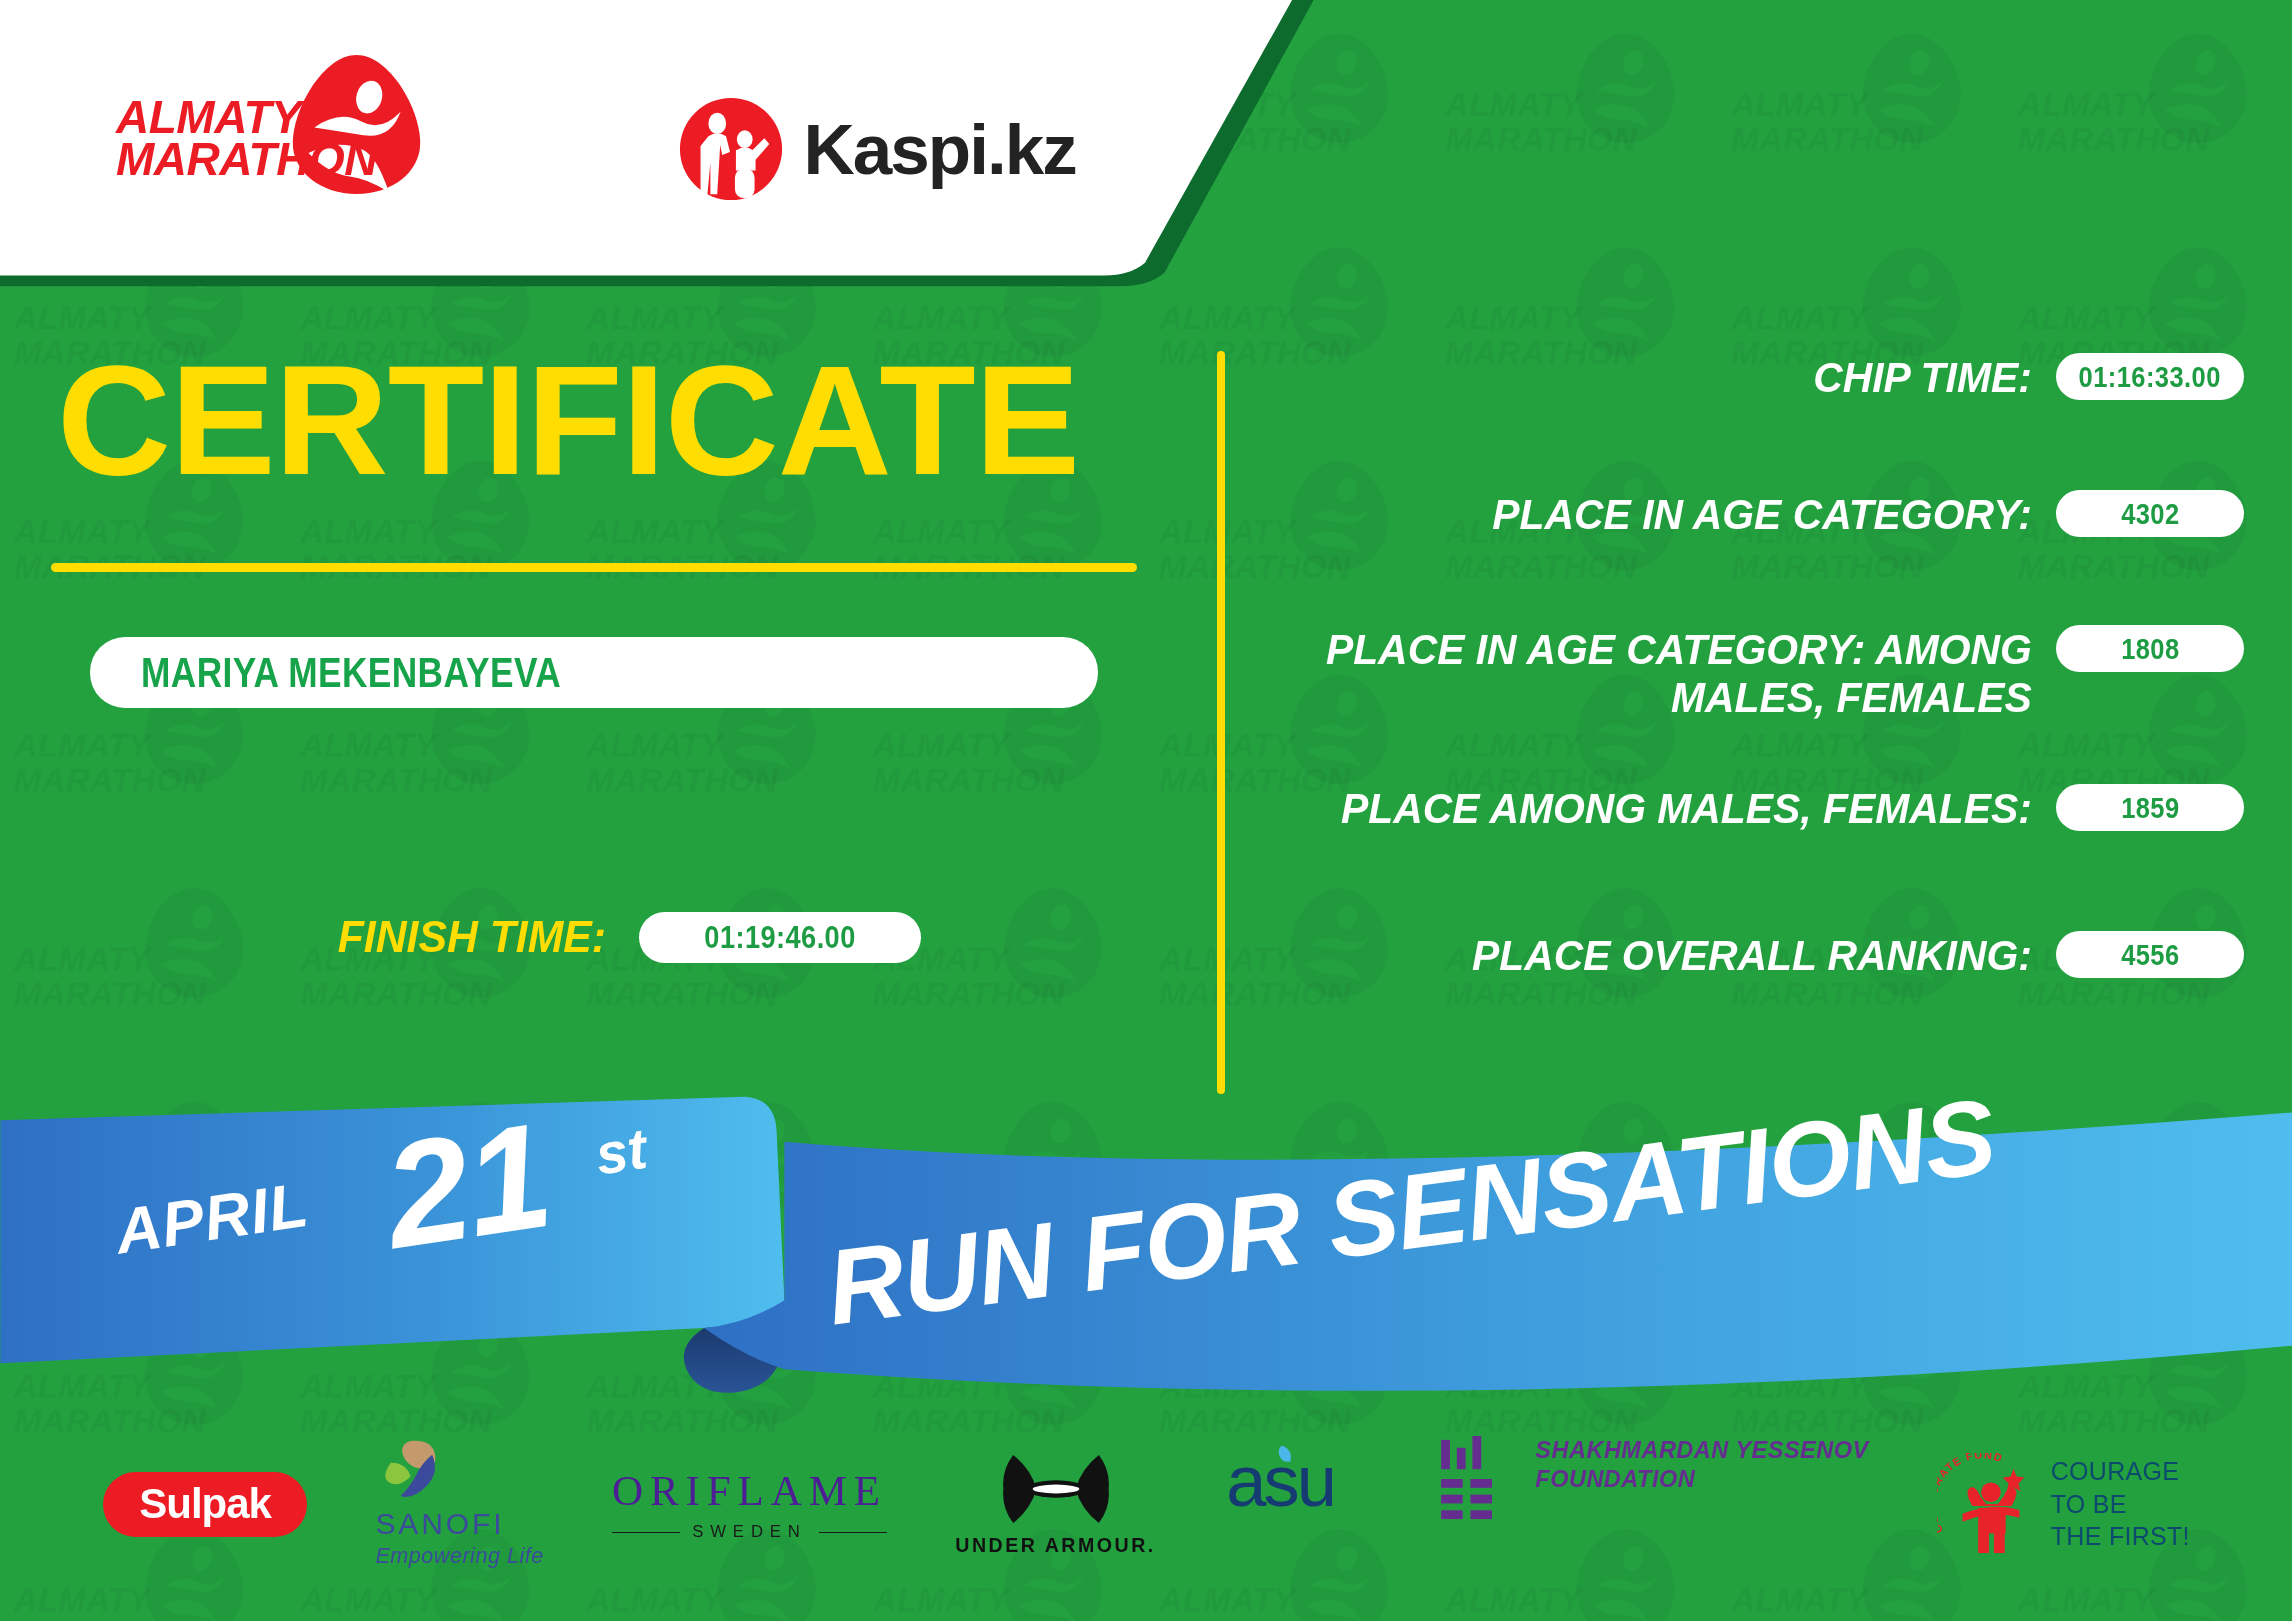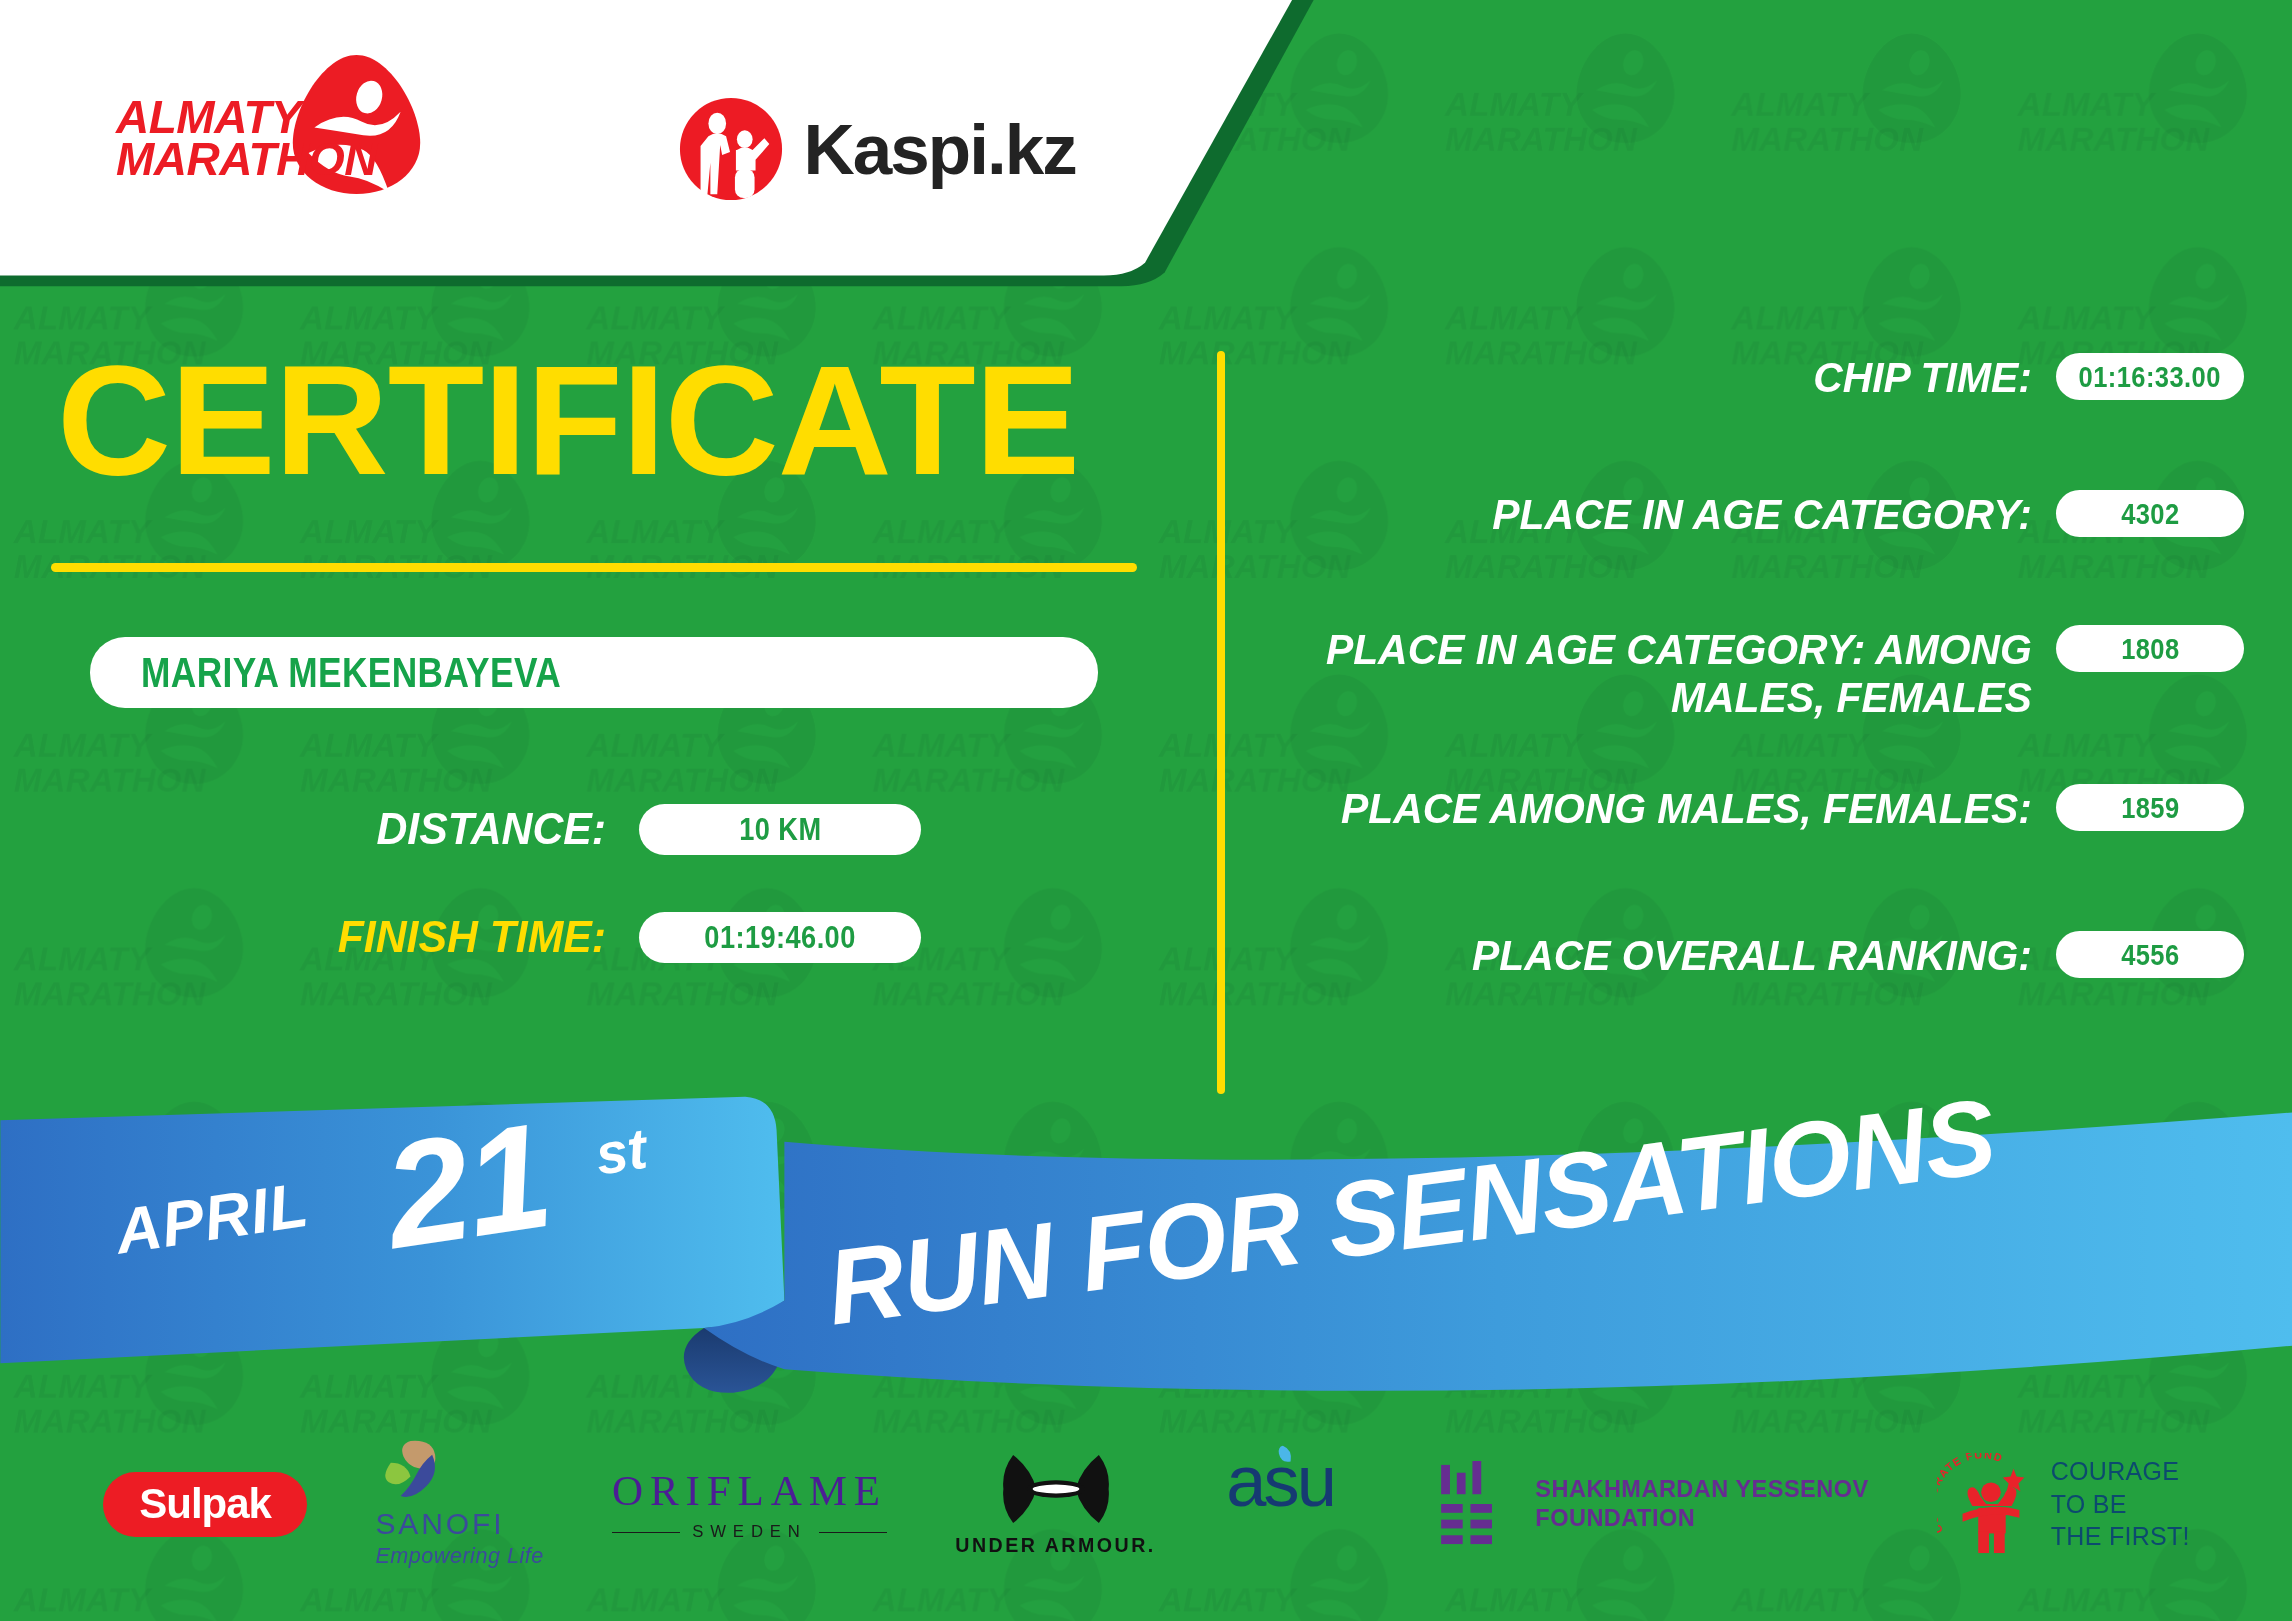--- a/index.html
+++ b/index.html
@@ -183,21 +183,21 @@
   .ori-line { flex:1; height:1.5px; background:#1A1A1A; }
   .ori-sub { font-size:16.7px; letter-spacing:6.9px; color:#1A1A1A; }
 
   .sp-ua { display:flex; flex-direction:column; align-items:center; }
   .ua-mark { width:106px; height:76px; }
   .ua-name { font-size:19.6px; font-weight:bold; letter-spacing:2.5px; color:#111; margin-top:7.8px; }
 
   .sp-asu { display:flex; align-items:flex-start;text-align:right; }
   .asu-svg { width:145px; height:84px; }
 
-  .sp-yessenov { display:flex; align-items:center; gap:33px; }
+  .sp-yessenov { display:flex; align-items:flex-start; gap:33px;font-style:italic; }
   .yes-mark { width:65px; height:86px; }
   .yes-txt { color:#662D91; font-size:23.5px; font-weight:bold; line-height:1.25; letter-spacing:0.5px; }
 
   .sp-courage { display:flex; align-items:center; gap:7.8px; }
   .cour-mark { width:106px; height:102px; }
   .cour-txt { color:#0c4a6e; font-size:25px; line-height:1.3; letter-spacing:0.3px; font-family:"Liberation Sans", sans-serif; }
 </style>
 </head>
 <body>
 
@@ -263,26 +263,20 @@
 
   <div class="left-col">
 
     <div class="cert-title">CERTIFICATE</div>
     <div class="cert-rule"></div>
 
     <div class="name-pill">
       <div class="name-text">MARIYA MEKENBAYEVA</div>
     </div>
 
-    <div class="left-row" id="row-distance">
-      <div class="lbl white">DISTANCE:</div>
-      <div class="val-pill">
-        <span>10 KM</span>
-      </div>
-    </div>
 
     <div class="left-row" id="row-finish">
       <div class="lbl yellow">FINISH TIME:</div>
       <div class="val-pill">
         <span>01:19:46.00</span>
       </div>
     </div>
   </div>
 
   <div class="divider"></div>

